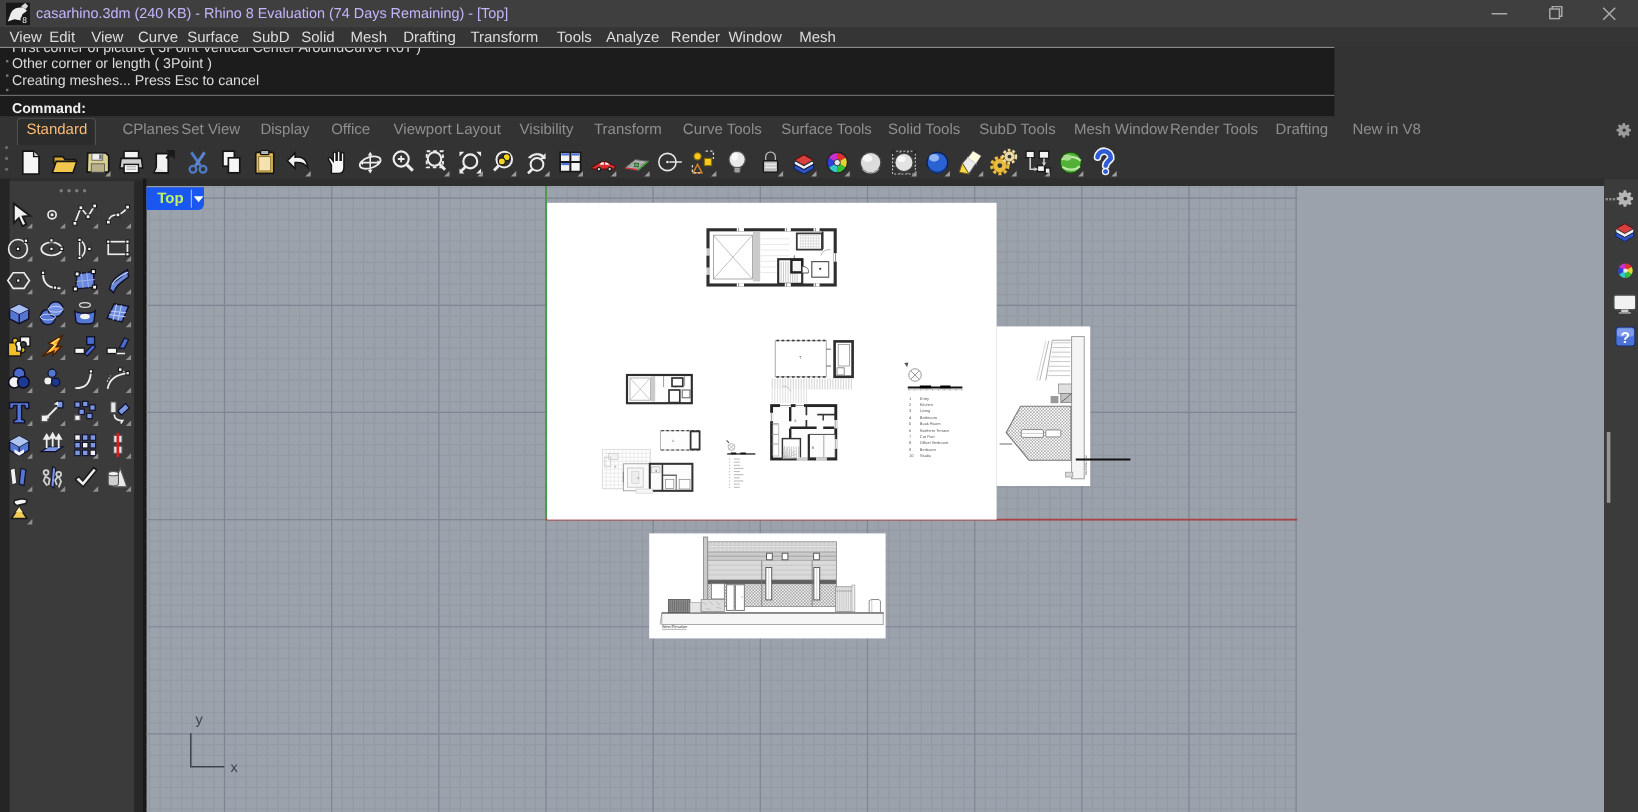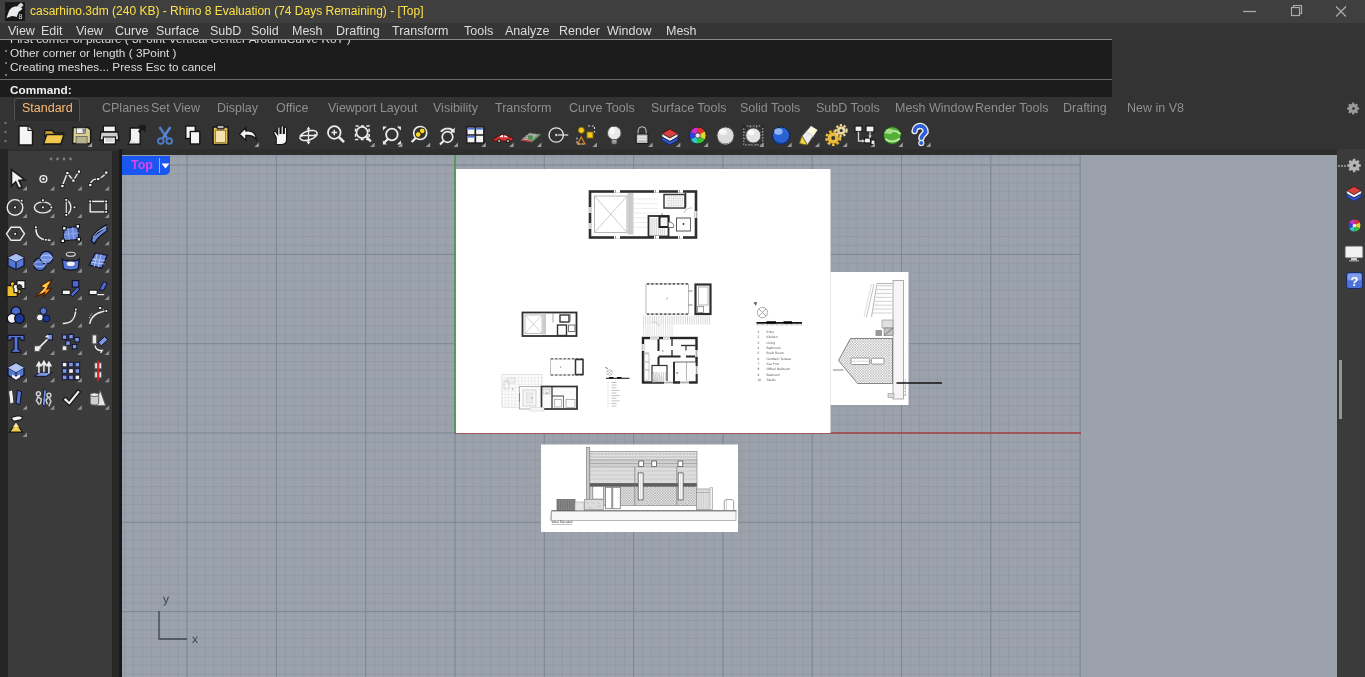--- a/index.html
+++ b/index.html
@@ -1,17 +1,17 @@
 <!DOCTYPE html>
 <html><head><meta charset="utf-8"><style>
 *{margin:0;padding:0;box-sizing:border-box}
 html,body{width:1365px;height:677px;overflow:hidden;background:#333;font-family:"Liberation Sans",sans-serif;-webkit-font-smoothing:antialiased}
 text{text-rendering:geometricPrecision;-webkit-font-smoothing:antialiased}
 .abs{position:absolute}
-#titlebar{left:0;top:0;width:1365px;height:23px;background:#3f3f3f;color:#fde047;font-size:12px}
+#titlebar{left:0;top:0;width:1365px;height:23px;background:#3f3f3f;color:#c4b5fd;font-size:12px}
 #menubar{left:0;top:23px;width:1365px;height:16px;background:#353535;color:#dcdcdc;font-size:12.5px}
 #menubar span{position:absolute;top:1px}
 #cmd{left:0;top:39px;width:1112px;height:58px;background:#1c1c1c;color:#dcdcdc;font-size:11.8px;border-top:1px solid #8a8a8a;overflow:hidden}
 #tabs{left:0;top:97px;width:1365px;height:24px;background:#333;color:#8f8f8f;font-size:12.5px}
 #tabs span{position:absolute;top:4px}
 #toolbar{left:0;top:121px;width:1365px;height:28px;background:#333}
 #work{left:0;top:149px;width:1365px;height:528px;background:#2b2b2b}
 </style></head><body>
 <div id="titlebar" class="abs">
 <svg class="abs" style="left:5px;top:2px" width="20" height="19" viewBox="0 0 20 19">
@@ -894,21 +894,21 @@
 <path d="M586.8 335v19" stroke="#b5b5b5" stroke-width="0.5" fill="none"></path>
 <path d="M588.6 335v19" stroke="#b5b5b5" stroke-width="0.5" fill="none"></path>
 <path d="M574.4 337.5h15.7" stroke="#888" stroke-width="0.5" fill="none"></path>
 <rect x="588.0" y="332.5" width="2.4" height="22.2" fill="#f2f2f2" stroke="#999" stroke-width="0.5"></rect>
 <path d="M602.3 355.4v-9.8l1.8-1h6.4l1.2 1.3v9.5" fill="none" stroke="#888" stroke-width="0.8"></path>
 <path d="M604.5 345v10.4" stroke="#aaa" stroke-width="0.5" fill="none"></path>
 <text x="429.6" y="368.0" font-size="3.2" fill="#333">West Elevation</text>
 <path d="M429.6 369.5h20.5" stroke="#666" stroke-width="0.4" fill="none"></path>
 </svg>
 <div class="abs" style="left:122px;top:7px;width:47.5px;height:19px;background:#1a56f0;border-radius:0 0 5px 0"></div>
-<div class="abs" style="left:131px;top:9px;color:#d946ef;font-weight:bold;font-size:12.5px">Top</div>
+<div class="abs" style="left:131px;top:9px;color:#bef264;font-weight:bold;font-size:12.5px">Top</div>
 <div class="abs" style="left:159px;top:9px;width:1px;height:15px;background:#9ab0f5"></div>
 <svg class="abs" style="left:161px;top:14px" width="9" height="6">
       <path d="M0.5 0.5h8L4.5 5.5z" fill="#fff"></path>
     </svg>
 <svg class="abs" style="left:150px;top:440px" width="60" height="60" viewBox="0 0 60 60">
       <path d="M9 22v28h28" fill="none" stroke="#3d444d" stroke-width="1.3"></path>
       <text x="13" y="14" font-size="12" fill="#3d444d">y</text>
       <text x="42" y="54" font-size="12" fill="#3d444d">x</text>
     </svg>
 <div class="abs" style="left:1337px;top:0;width:28px;height:528px;background:#3b3b3b"></div>

